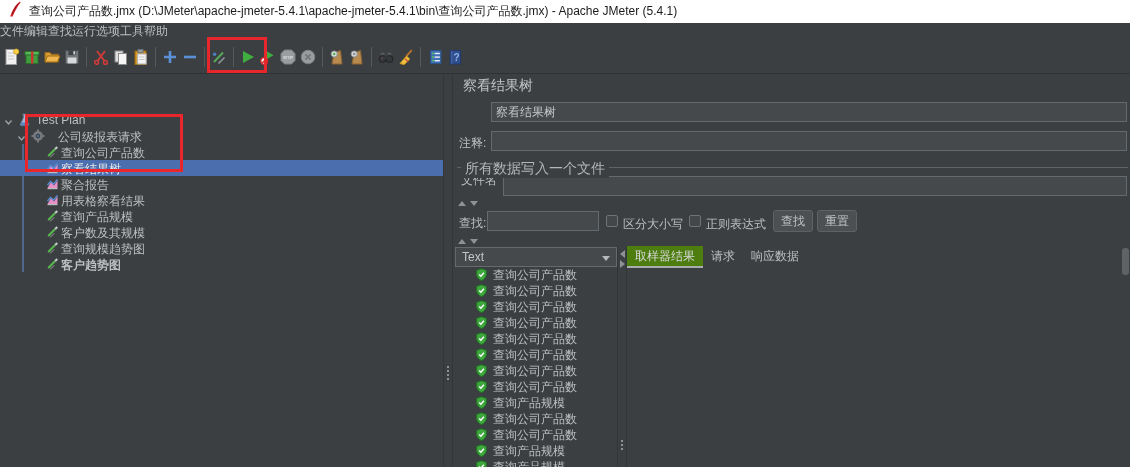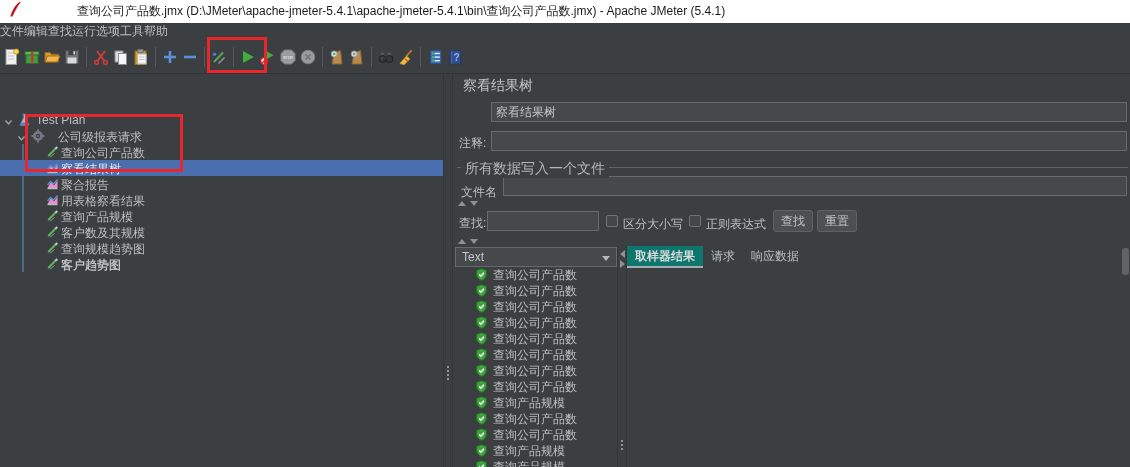--- a/index.html
+++ b/index.html
@@ -1,20 +1,20 @@
 <!DOCTYPE html>
 <html><head>
 <meta charset="utf-8">
 <style>
   html,body{margin:0;padding:0;background:#2b2b2b;}
   *{box-sizing:border-box;font-family:"Liberation Sans","DejaVu Sans",sans-serif;}
   #app{position:relative;width:1130px;height:467px;background:#3c3f41;overflow:hidden;color:#bdbfc1;}
 
   
-  .titlebar{position:absolute;left:0;top:0;width:1130px;height:23px;background:#ffffff;display:flex;align-items:center;padding-left:7px;gap:48px;}
+  .titlebar{position:absolute;left:0;top:0;width:1130px;height:23px;background:#ffffff;display:flex;align-items:center;padding-left:7px;}
   .titlebar .ttext{font-size:12px;color:#1b1b1b;margin-left:8px;white-space:nowrap;}
 
   
   .menubar{position:absolute;left:0;top:23px;width:1130px;height:17px;background:#3c3f41;display:flex;align-items:center;}
   .menubar .mitem{font-size:12px;color:#bdbfc1;padding:0 0;white-space:nowrap;}
 
   
   .toolbar{position:absolute;left:0;top:40px;width:1130px;height:34px;background:#3c3f41;border-bottom:1px solid #2f3234;display:flex;align-items:center;padding-left:2px;}
   .tbtn{width:20px;height:26px;display:flex;align-items:center;justify-content:center;background:transparent;border:none;padding:0;margin:0;}
   .tbtn svg{display:block;}
@@ -56,21 +56,21 @@
   .combo{position:absolute;left:2px;top:1px;width:162px;height:20px;background:#45494b;border:1px solid #646a6d;font-size:12px;color:#c4c6c8;display:flex;align-items:center;padding-left:6px;}
   .combo .carrow{position:absolute;right:6px;top:8px;width:0;height:0;border-left:4px solid transparent;border-right:4px solid transparent;border-top:5px solid #b6b8ba;}
   .rlist{position:absolute;left:2px;top:21px;width:162px;height:200px;overflow:hidden;}
   .rrow{height:16px;display:flex;align-items:center;font-size:12px;color:#bdbfc1;white-space:nowrap;}
   .rrow .sicon{margin-left:20px;margin-right:5px;display:flex;}
   .rscroll{position:absolute;right:1px;top:2px;width:7px;height:27px;background:#606366;border-radius:3px;}
   .vsplit2{position:absolute;left:164px;top:0;width:10px;height:221px;border-left:1px solid #333638;border-right:1px solid #333638;}
   .tabsarea{position:absolute;left:174px;top:0;right:0;height:221px;}
   .tabbar{position:absolute;left:0;top:0;right:0;height:22px;display:flex;align-items:stretch;}
   .tab{font-size:12px;color:#bdbfc1;display:flex;align-items:center;padding:0 8px;border-bottom:2px solid transparent;}
-  .tab.sel{background:#0f766e;border-bottom:2px solid #a9acae;color:#d7d9da;font-weight:bold;}
+  .tab.sel{background:#4d7c0f;border-bottom:2px solid #a9acae;color:#d7d9da;}
 
   
   .hl{position:absolute;border:3px solid #e8262b;background:transparent;z-index:50;pointer-events:none;}
   .hl-toolbar{left:207px;top:37px;width:60px;height:36px;}
   .hl-tree{left:25px;top:114px;width:158px;height:58px;}
 </style>
 </head>
 <body>
 
 <div id="app">
@@ -395,21 +395,21 @@
 
     <span class="frow-label" style="left:6px;top:32px;margin-left:40px;">名称:</span>
     <input class="tfield" style="left: 38px; top: 28px; right: 3px;" value="察看结果树">
 
     <span class="frow-label" style="left:6px;top:61px;">注释:</span>
     <input class="tfield" style="left: 38px; top: 57px; right: 3px;" value="">
 
     <span class="grp-label">所有数据写入一个文件</span>
     <div class="grp-line"></div>
 
-    <span class="frow-label" style="left:8px;top:110px;">文件名</span>
+    <span class="frow-label" style="left:8px;top:98px;">文件名</span>
     <input class="tfield" style="left: 50px; top: 102px; right: 3px;" value="">
 
     <div class="hsplit" style="top:124px;">
       <span class="tri-up"></span>
       <span class="tri-down"></span>
     </div>
 
     <div style="position:absolute;left:0;top:134px;right:0;height:26px;">
       <span class="frow-label" style="left:6px;top:7px;">查找:</span>
       <input class="tfield" style="left: 34px; top: 3px; width: 112px;" value="">

